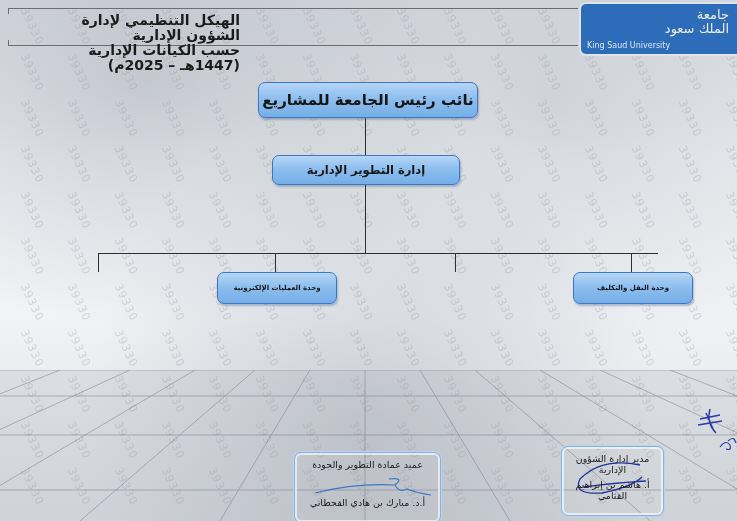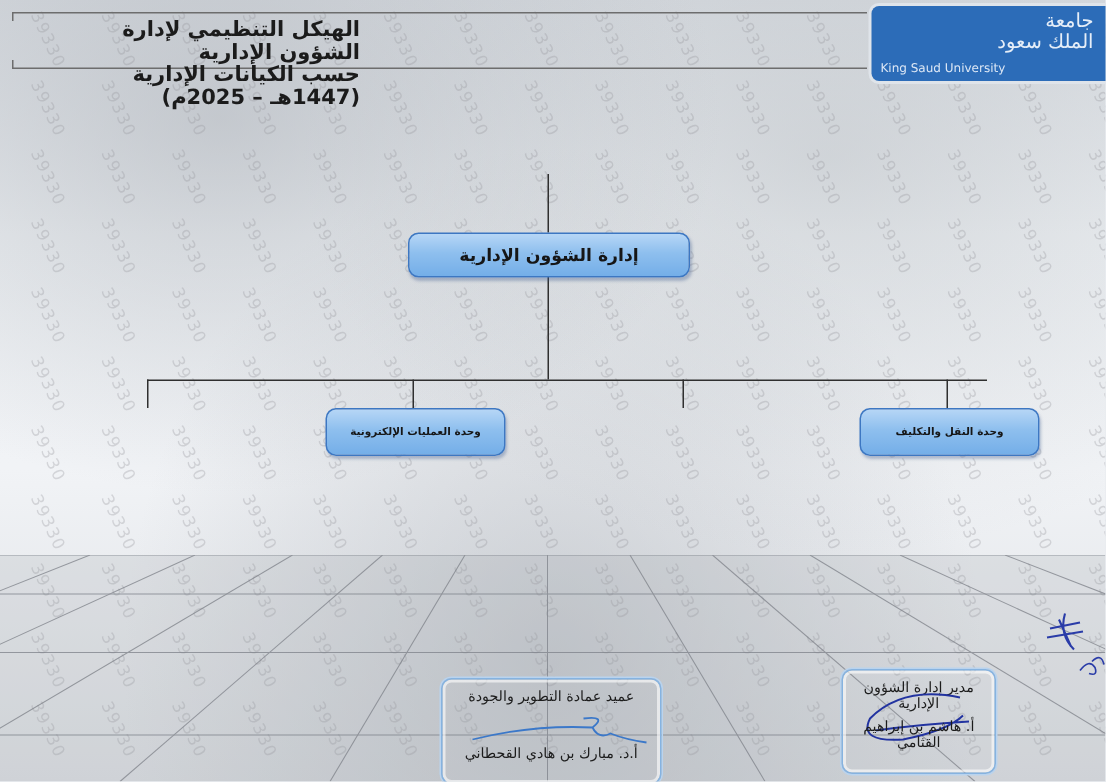--- a/index.html
+++ b/index.html
@@ -274,22 +274,25 @@
   </div>
 
   <div class="line" style="left:365px; top:116px; width:1.3px; height:39px;"></div>
   <div class="line" style="left:365px; top:183px; width:1.3px; height:70px;"></div>
   <div class="line" style="left:98px; top:253px; width:560px; height:1.3px;"></div>
   <div class="line" style="left:98px; top:253px; width:1.3px; height:19px;"></div>
   <div class="line" style="left:275px; top:253px; width:1.3px; height:19px;"></div>
   <div class="line" style="left:455px; top:253px; width:1.3px; height:19px;"></div>
   <div class="line" style="left:631px; top:253px; width:1.3px; height:19px;"></div>
 
+  <div class="box box-top">
+    <span>نائب رئيس الجامعة للمشاريع</span>
+  </div>
   <div class="box box-mid">
-    <span>إدارة الشؤون الإدارية</span>
+    <span>إدارة التطوير الإدارية</span>
   </div>
   <div class="box box-unit" style="left:573px;">
     <span>وحدة النقل والتكليف</span>
   </div>
   <div class="box box-unit" style="left:217px;">
     <span>وحدة العمليات الإلكترونية</span>
   </div>
 
   <svg class="floor" viewBox="0 0 737 151">
     <rect x="0" y="0" width="737" height="151" fill="rgba(150,155,162,0.18)"></rect>

